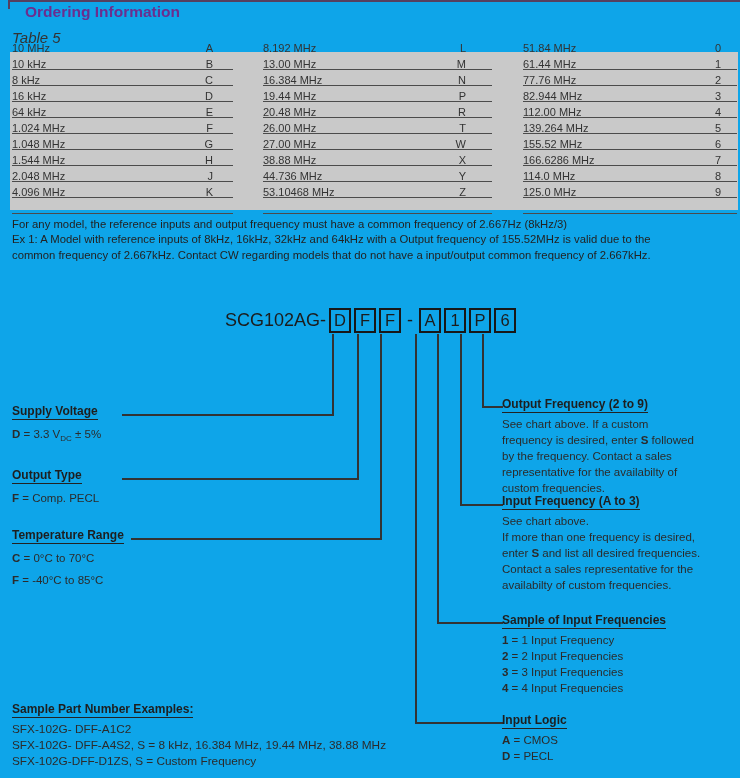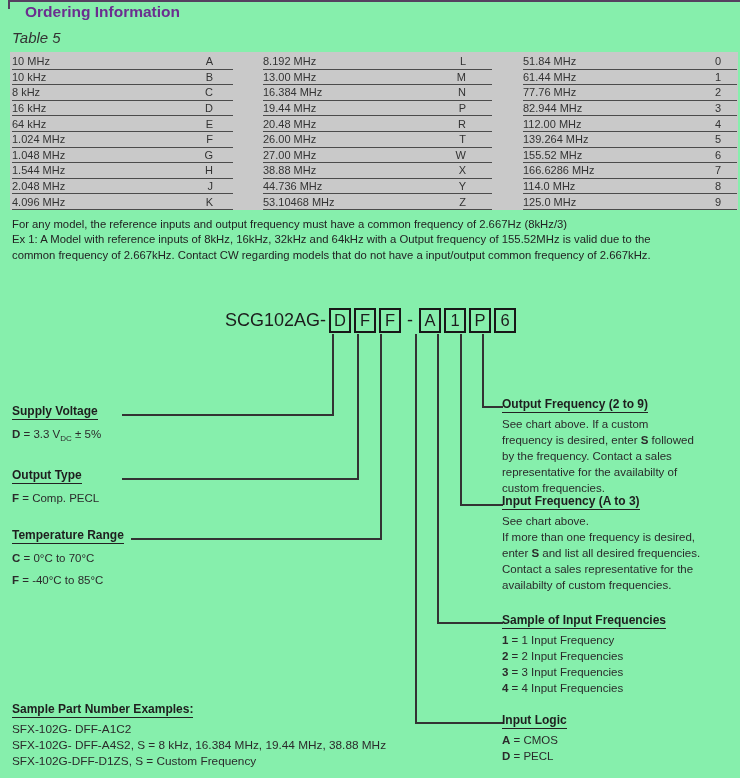--- a/index.html
+++ b/index.html
@@ -1,36 +1,36 @@
 <!DOCTYPE html>
 <html style="--accent: #6B2E8F; --table-bg: #c9c9c9; --line: #333333; --rule: #554060;"><head>
 <meta charset="utf-8">
 <style>
   html,body{margin:0;padding:0;background:#fff;}
-  #page{position:relative;width:740px;height:778px;background:#86efac;overflow:hidden;
+  #page{position:relative;width:740px;height:778px;background:#0ea5e9;overflow:hidden;
         font-family:"Liberation Sans","DejaVu Sans",sans-serif;color:#2b2b2b;}
   .b{font-weight:bold;}
   sub{font-size:8px;}
 
   
   .top-rule{position:absolute;left:8px;top:0;width:732px;height:2px;background:var(--rule);}
   .top-rule-stub{position:absolute;left:8px;top:0;width:2px;height:9px;background:var(--rule);}
 
   
   .title{position:absolute;left:25px;top:3px;font-size:15.5px;font-weight:bold;color:var(--accent);}
   .caption{position:absolute;left:12px;top:29px;font-size:15px;font-style:italic;color:#333;}
 
   
   .freq-table{position:absolute;left:10px;top:52px;width:728px;height:158px;background:var(--table-bg);}
   .tgroup{position:absolute;top:2px;}
   .tg1{left:2px;width:221px;}
   .tg2{left:253px;width:229px;}
   .tg3{left:513px;width:214px;}
-  .trow{display:flex;justify-content:space-between;align-items:center;height:15.6px;
-        border-bottom:1.2px solid #4b4b4b;font-size:11px;color:#333;box-sizing:border-box;padding-bottom:0;}
+  .trow{display:flex;justify-content:space-between;align-items:flex-end;height:15.6px;
+        border-bottom:1.2px solid #4b4b4b;font-size:11px;color:#333;box-sizing:border-box;padding-bottom:15px;}
   .tg1 .tcode{margin-right:20px;}
   .tg2 .tcode{margin-right:26px;}
   .tg3 .tcode{margin-right:16px;}
 
   
   .notes{position:absolute;left:12px;top:217px;width:720px;font-size:11.3px;
          line-height:15.3px;color:#222;}
 
   
   .partnum{position:absolute;left:225px;top:308px;display:flex;align-items:center;

